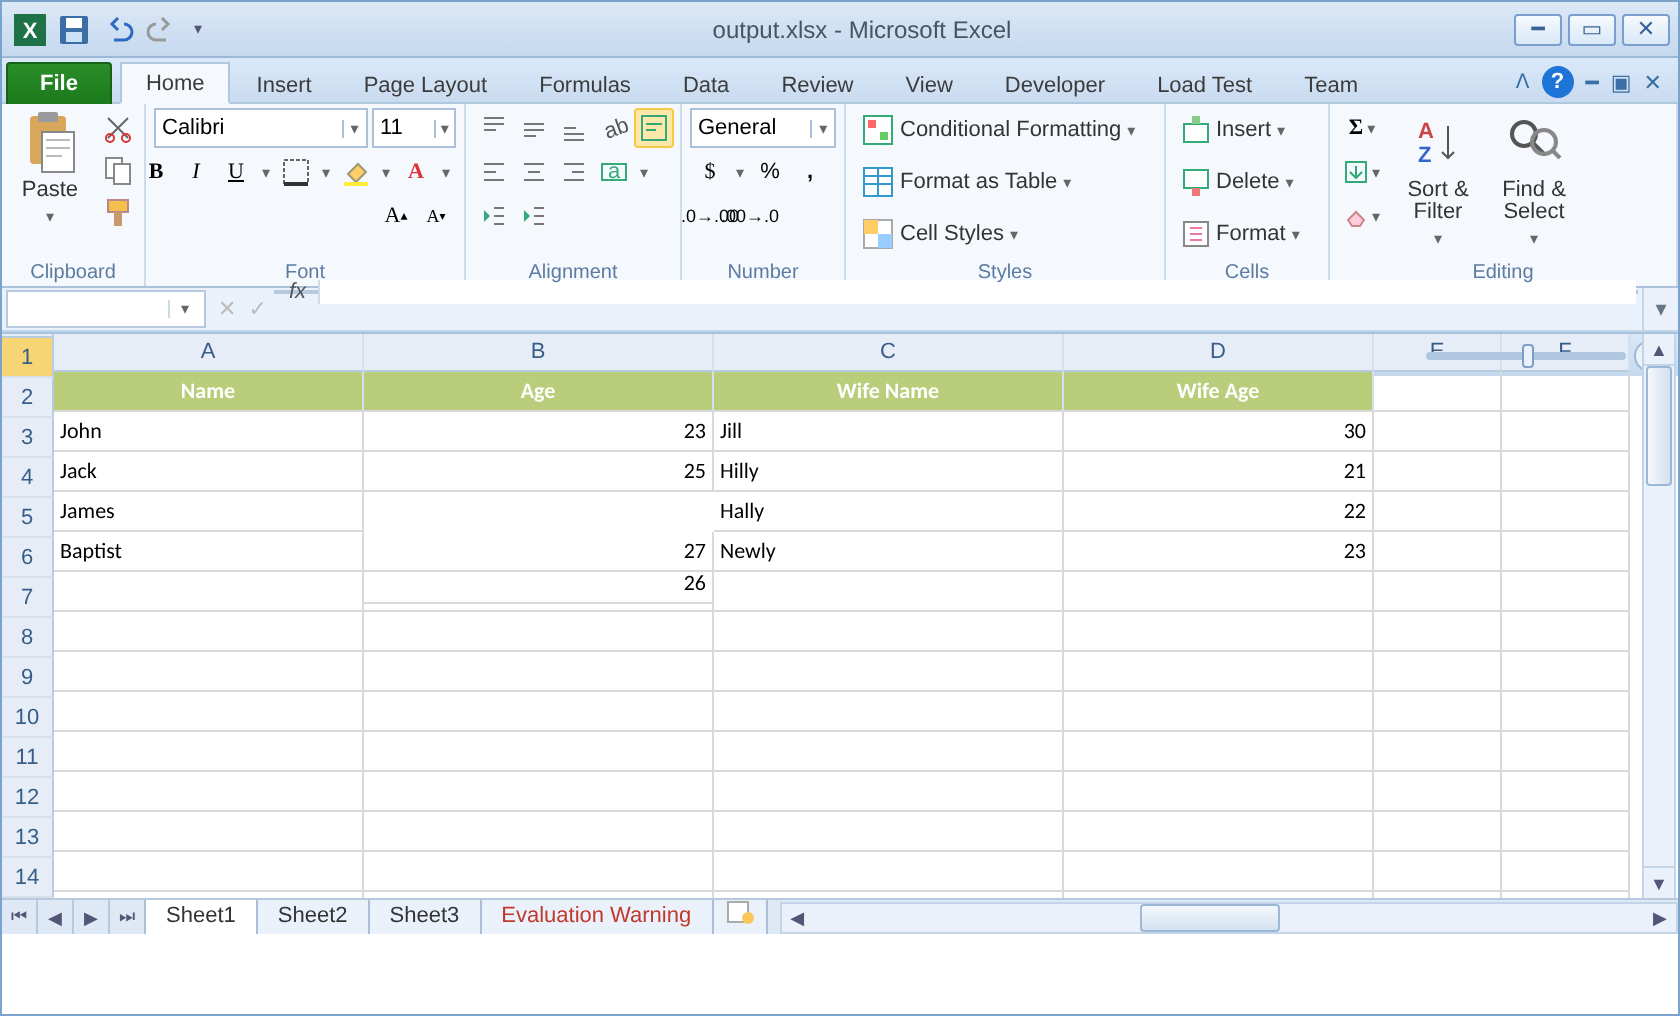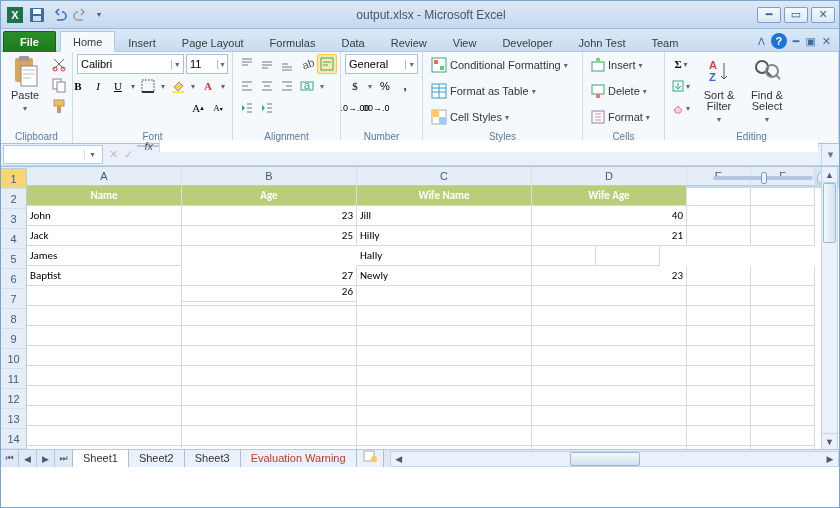--- a/index.html
+++ b/index.html
@@ -133,21 +133,21 @@
 <div class="tabs">
   <div class="tab file">File</div>
   <div class="tab active">Home</div>
   <div class="tab">Insert</div>
   <div class="tab">Page Layout</div>
   <div class="tab">Formulas</div>
   <div class="tab">Data</div>
   <div class="tab">Review</div>
   <div class="tab">View</div>
   <div class="tab">Developer</div>
-  <div class="tab">John Test</div>
+  <div class="tab">Load Test</div>
   <div class="tab">Team</div>
   <div class="tabs-right">
     <span style="font-size:10px;">ᐱ</span>
     <div class="help-circle">?</div>
     <span>━</span>
     <span>▣</span>
     <span>✕</span>
   </div>
 </div>
 
@@ -506,36 +506,37 @@
           <div class="cell hdr-cell" style="width: 175px;">Age</div>
           <div class="cell hdr-cell" style="width: 175px;">Wife Name</div>
           <div class="cell hdr-cell" style="width: 155px;">Wife Age</div>
           <div class="cell" style="width: 64px;"></div>
           <div class="cell" style="width: 64px;"></div>
         </div>
         <div class="datarow">
           <div class="cell" style="width: 155px;">John</div>
           <div class="cell num" style="width: 175px;">23</div>
           <div class="cell" style="width: 175px;">Jill</div>
-          <div class="cell num" style="width: 155px;">40</div>
+          <div class="cell num" style="width: 155px;">30</div>
           <div class="cell" style="width: 64px;"></div>
           <div class="cell" style="width: 64px;"></div>
         </div>
         <div class="datarow">
           <div class="cell" style="width: 155px;">Jack</div>
           <div class="cell num" style="width: 175px;">25</div>
           <div class="cell" style="width: 175px;">Hilly</div>
           <div class="cell num" style="width: 155px;">21</div>
           <div class="cell" style="width: 64px;"></div>
           <div class="cell" style="width: 64px;"></div>
         </div>
         <div class="datarow">
           <div class="cell" style="width: 155px;">James</div>
           <div class="cell num" style="width: 175px; margin-top: 36px;">26</div>
           <div class="cell" style="width: 175px;">Hally</div>
+          <div class="cell num" style="width: 155px;">22</div>
           <div class="cell" style="width: 64px;"></div>
           <div class="cell" style="width: 64px;"></div>
         </div>
         <div class="datarow">
           <div class="cell" style="width: 155px;">Baptist</div>
           <div class="cell num" style="width: 175px;">27</div>
           <div class="cell" style="width: 175px;">Newly</div>
           <div class="cell num" style="width: 155px;">23</div>
           <div class="cell" style="width: 64px;"></div>
           <div class="cell" style="width: 64px;"></div>

